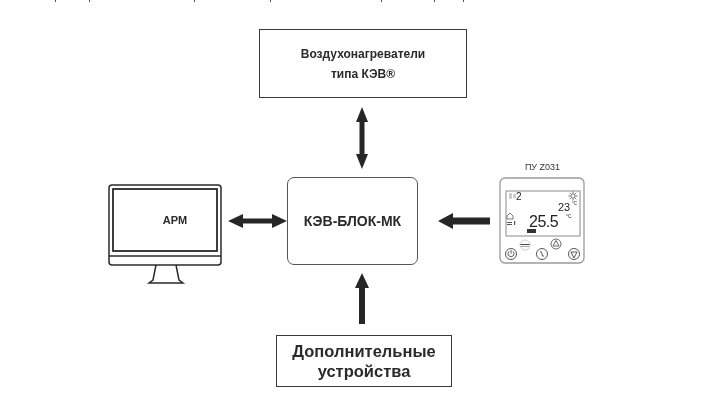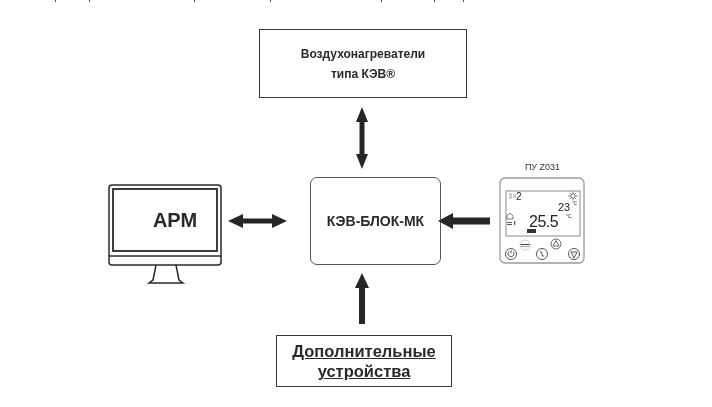--- a/index.html
+++ b/index.html
@@ -2,27 +2,27 @@
 <html><head>
 <meta charset="utf-8">
 <style>
   html, body { margin: 0; padding: 0; background: #ffffff; }
   body { width: 712px; height: 407px; position: relative; overflow: hidden;
          font-family: "Liberation Sans", sans-serif; color: #222; }
   .box { position: absolute; box-sizing: border-box; border: 1.5px solid #3a3a3a; background: #fff;
          display: flex; align-items: center; justify-content: center; text-align: center;
          font-weight: bold; color: #2a2a2a; }
   #top-box { left: 259px; top: 29px; width: 208px; height: 69px; font-size: 12px; line-height: 20px; text-align: center; }
-  #center-box { left: 310px; top: 177px; width: 131px; height: 88px; border-radius: 7px; border-color:#555; font-size: 14px; }
-  #bottom-box { left: 276px; top: 335px; width: 176px; height: 52px; font-size: 16.5px; line-height: 20px; text-decoration: underline; }
+  #center-box { left: 287px; top: 177px; width: 131px; height: 88px; border-radius: 7px; border-color:#555; font-size: 14px; }
+  #bottom-box { left: 276px; top: 335px; width: 176px; height: 52px; font-size: 16.5px; line-height: 20px; }
   .box span { white-space: pre-line; }
   svg.layer { position: absolute; left: 0; top: 0; }
   .apm-label { position: absolute; left: 113px; top: 190px; width: 124px; height: 60px;
                display: flex; align-items: center; justify-content: center;
-               font-weight: bold; font-size: 20px; color: #2a2a2a; }
+               font-weight: bold; font-size: 11px; color: #2a2a2a; }
   .panel-title { position: absolute; left: 500px; top: 162px; width: 85px; text-align: center;
                  font-weight: normal; font-size: 9px; color: #333; }
   .top-dots { position: absolute; left: 0; top: 0; width: 712px; height: 3px; }
 </style>
 </head>
 <body>
 
 <svg class="top-dots" width="712" height="3">
   <g fill="#555">
     <rect x="55" y="0" width="1" height="2"></rect>

